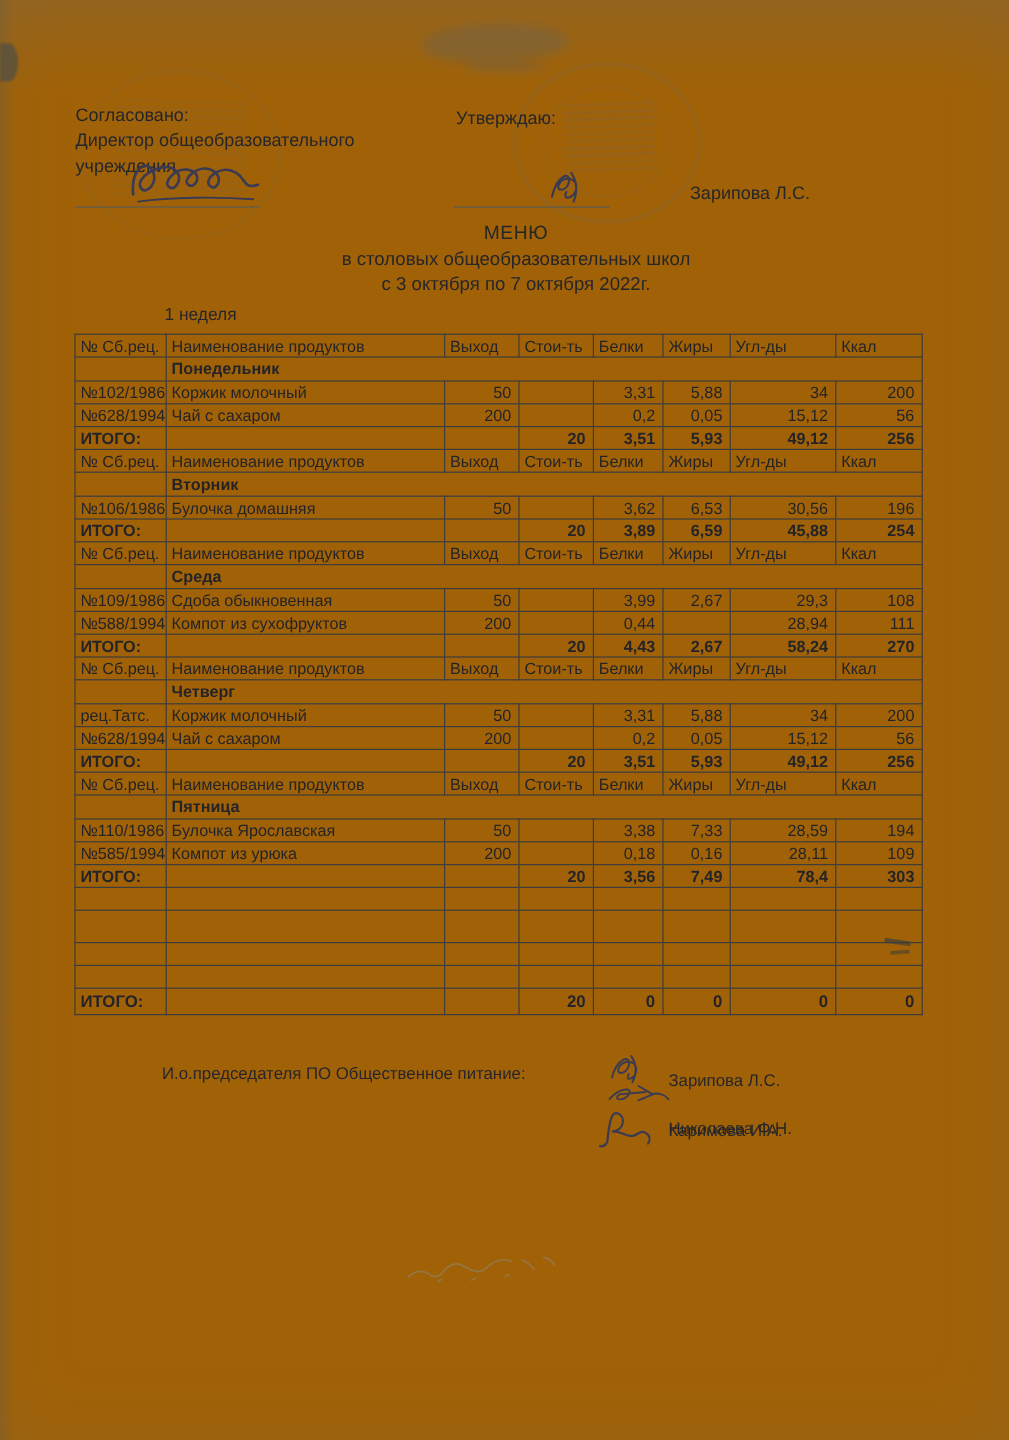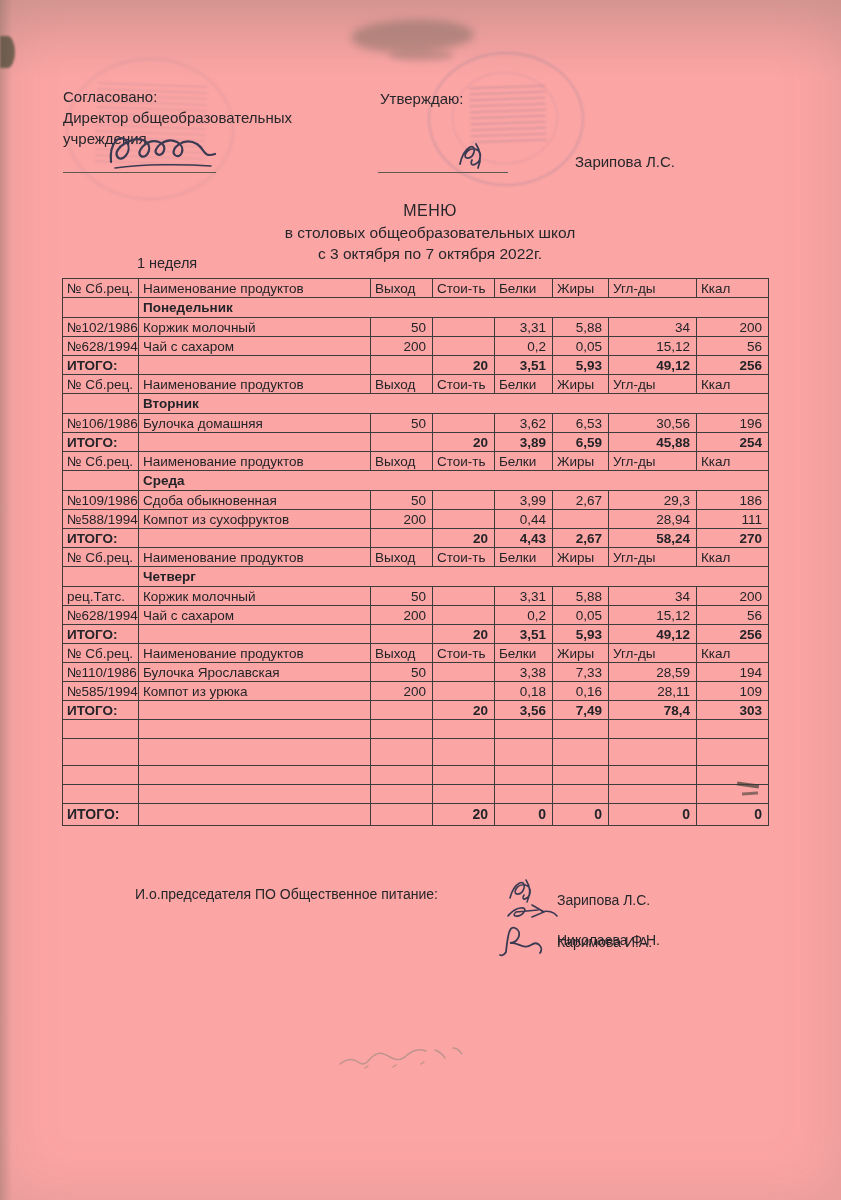--- a/index.html
+++ b/index.html
@@ -1,18 +1,18 @@
 <!DOCTYPE html>
 <html><head>
 <meta charset="utf-8">
 <style>
   html,body { margin:0; padding:0; background:#9b978b; }
   .page {
     position:relative; width:841px; height:1200px; margin:0 auto;
-    background:#fca5a5;
+    background:#a16207;
     font-family:"Liberation Sans", sans-serif;
     color:#26262a; overflow:hidden;
     box-shadow: inset 0 0 60px rgba(110,104,88,.18);
   }
   
   .top-shade { position:absolute; left:0; top:0; right:0; height:78px;
     background:linear-gradient(180deg, rgba(116,110,95,.22), rgba(116,110,95,0)); pointer-events:none; }
   .left-shade { position:absolute; left:0; top:0; bottom:0; width:12px;
     background:linear-gradient(90deg, rgba(96,90,74,.28), rgba(96,90,74,0)); pointer-events:none; }
   .corner-blob { position:absolute; left:0; top:36px; width:15px; height:32px;
@@ -47,21 +47,21 @@
   .u-right { left:378px; top:172px; width:130px; }
   .signer-name { position:absolute; left:575px; top:153px; font-size:15px; }
 
   .sig { position:absolute; pointer-events:none; }
   .sig path { fill:none; stroke:#3a3a52; stroke-linecap:round; }
   .sig-left { left:103px; top:124px; }
   .sig-right { left:448px; top:138px; }
 
   
   .title-block { position:absolute; left:240px; top:184px; width:380px; text-align:center; line-height:21.5px; font-size:15.5px; }
-  .title-block .t1 { font-size:16px; letter-spacing:.5px;margin-top:16px; }
+  .title-block .t1 { font-size:16px; letter-spacing:.5px; }
   .week-label { position:absolute; left:137px; top:255px; font-size:14.5px; }
 
   
   .menu-table { position:absolute; left:62px; top:278px; width:706px;
     border-collapse:collapse; table-layout:fixed; }
   .menu-table td { border:1px solid #3c3c3c; height:18px; padding:0 4px;
     font-size:13.5px; line-height:17px; white-space:nowrap; overflow:hidden; color:#242428; }
   .menu-table col.c0 { width:76px; }
   .menu-table col.c1 { width:232px; }
   .menu-table col.c2 { width:62px; }
@@ -100,21 +100,21 @@
   <div class="edge-mark-1"></div>
   <div class="edge-mark-2"></div>
   <div class="stamp stamp-right-outer"></div>
   <div class="stamp stamp-right-inner"></div>
   <div class="stamp stamp-left-outer"></div>
   <div class="stamp-text stamp-text-a"></div>
   <div class="stamp-text stamp-text-b"></div>
 
   <div class="apr-left">
     <div>Согласовано:</div>
-    <div>Директор общеобразовательных</div>
+    <div>Директор общеобразовательного</div>
     <div>учреждения</div>
   </div>
   <svg class="sig sig-left" width="120" height="50" viewBox="0 0 120 50">
     <path stroke-width="2.2" d="M8,38 C6,18 18,8 24,18 C30,28 18,40 14,32 C10,24 30,12 40,16 C52,21 44,36 38,32 C32,28 44,14 56,18 C66,21 60,34 54,30 C48,26 62,12 74,18 C84,23 78,36 72,31 C66,26 80,12 94,20 C102,25 100,34 112,30"></path>
     <path stroke-width="1.6" d="M12,44 C40,40 80,40 108,42"></path>
   </svg>
   <div class="underline u-left"></div>
 
   <div class="apr-label-right">Утверждаю:</div>
   <svg class="sig sig-right" width="46" height="36" viewBox="0 0 46 36">
@@ -235,21 +235,21 @@
           <td colspan="7">Среда</td>
         </tr>
         <tr class="item-row">
           <td>№109/1986</td>
           <td>Сдоба  обыкновенная</td>
           <td class="num">50</td>
           <td class="num"></td>
           <td class="num">3,99</td>
           <td class="num">2,67</td>
           <td class="num">29,3</td>
-          <td class="num">186</td>
+          <td class="num">108</td>
         </tr>
         <tr class="item-row">
           <td>№588/1994</td>
           <td>Компот  из  сухофруктов</td>
           <td class="num">200</td>
           <td class="num"></td>
           <td class="num">0,44</td>
           <td class="num"></td>
           <td class="num">28,94</td>
           <td class="num">111</td>
@@ -311,20 +311,24 @@
         <tr class="head-row">
           <td>№ Сб.рец.</td>
           <td>Наименование продуктов</td>
           <td>Выход</td>
           <td>Стои-ть</td>
           <td>Белки</td>
           <td>Жиры</td>
           <td>Угл-ды</td>
           <td>Ккал</td>
         </tr>
+        <tr class="day-row">
+          <td></td>
+          <td colspan="7">Пятница</td>
+        </tr>
         <tr class="item-row">
           <td>№110/1986</td>
           <td>Булочка   Ярославская</td>
           <td class="num">50</td>
           <td class="num"></td>
           <td class="num">3,38</td>
           <td class="num">7,33</td>
           <td class="num">28,59</td>
           <td class="num">194</td>
         </tr>

